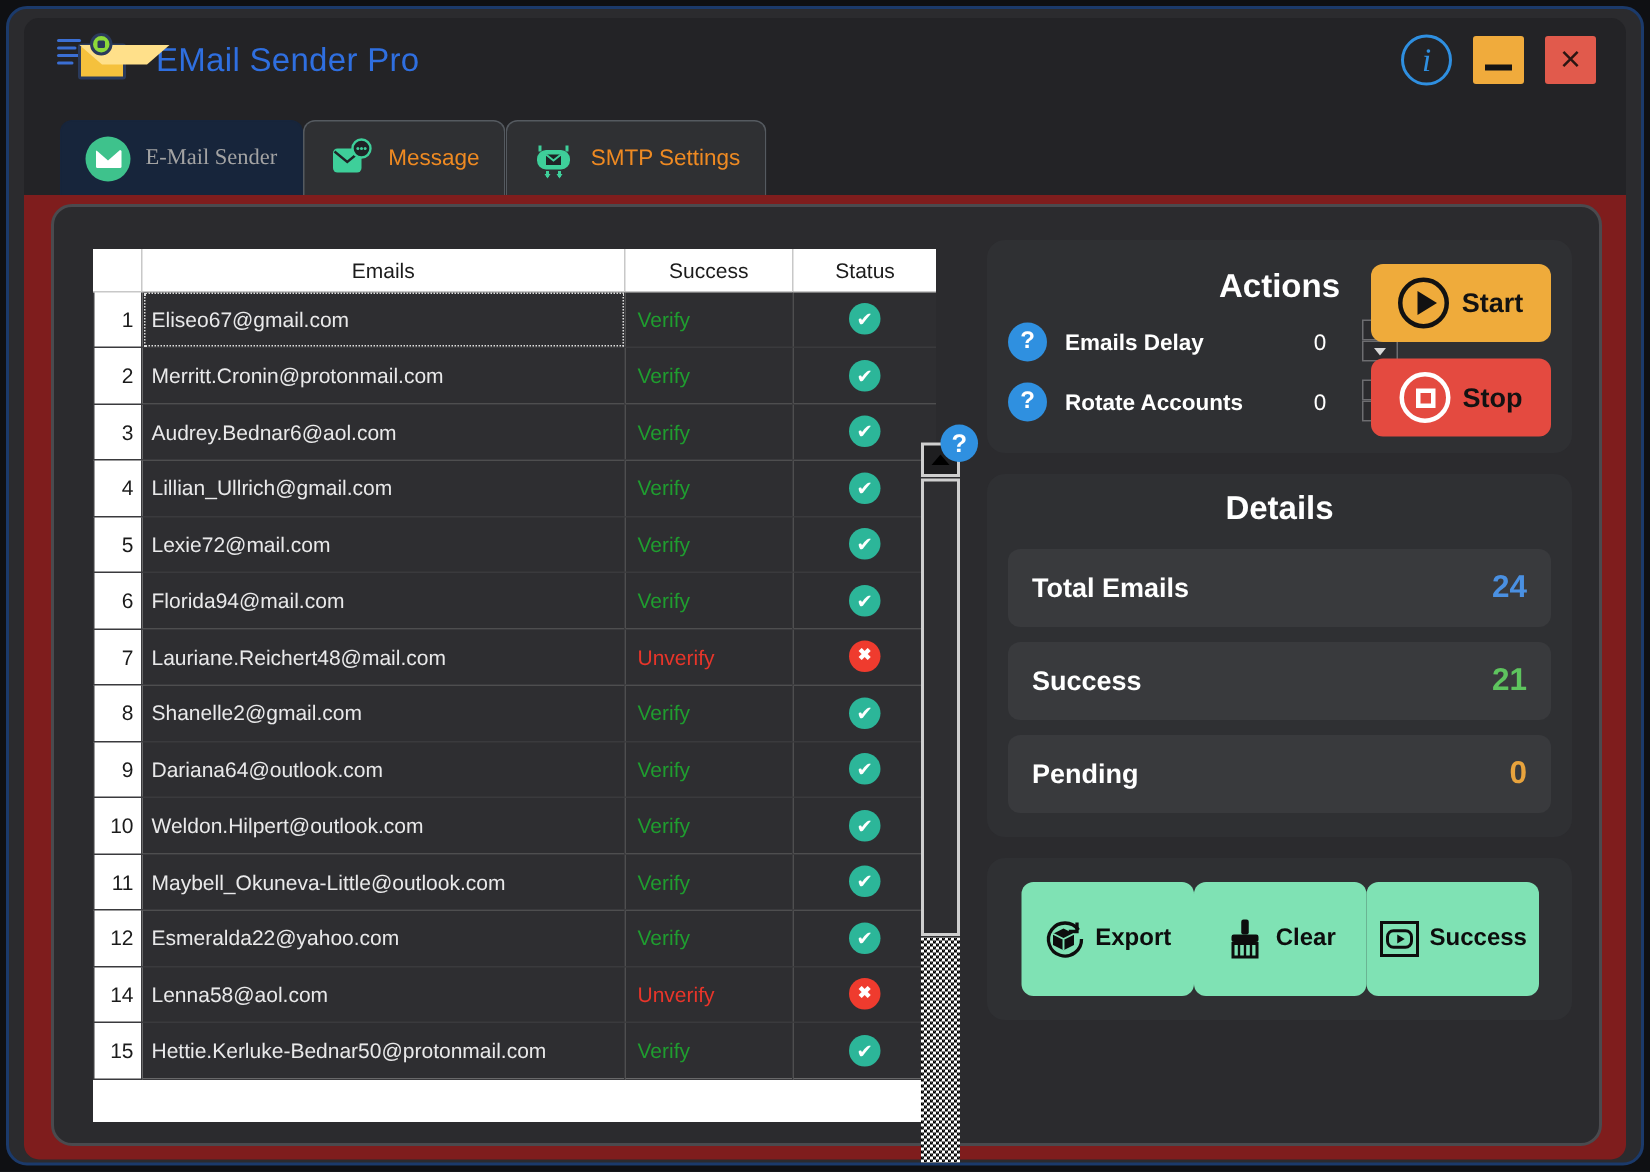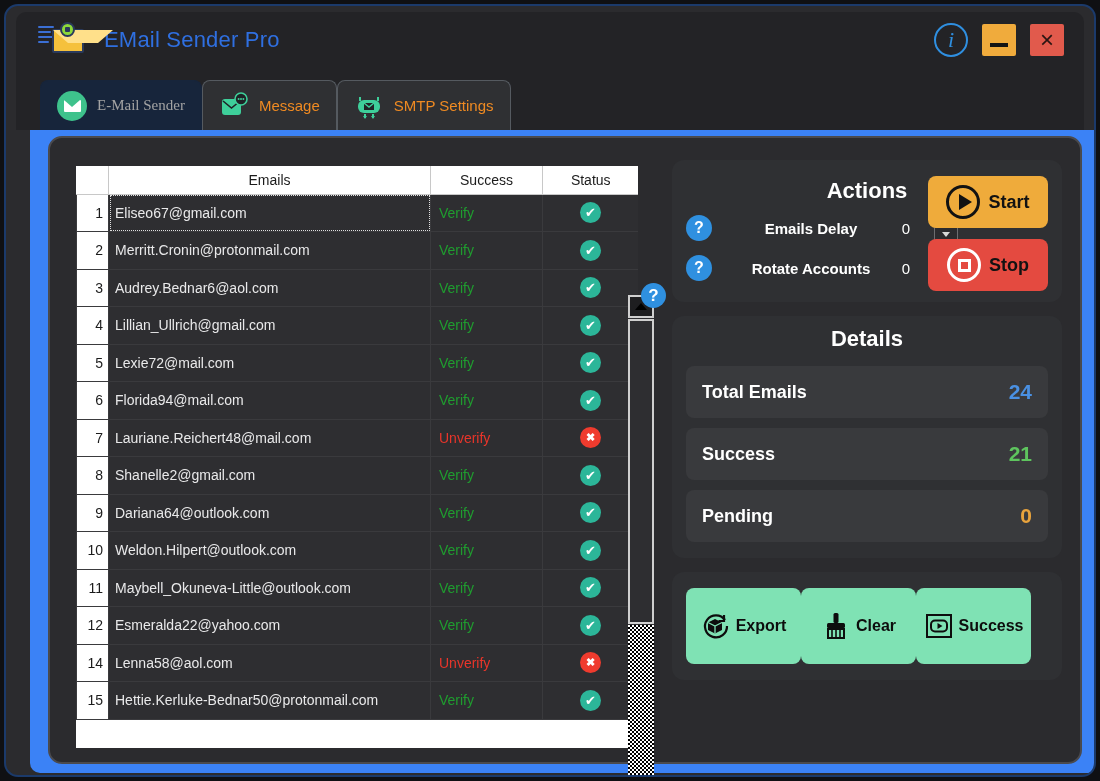--- a/index.html
+++ b/index.html
@@ -97,22 +97,22 @@
     width: 17px; height: 12px; background: #ffffff; border-radius: 1px; position: relative;
   }
   .ico-mail-round .env2:after {
     content:""; position:absolute; left:0; top:0;
     border-left: 8.5px solid transparent; border-right: 8.5px solid transparent;
     border-top: 7px solid #3ec28c;
   }
 
   
   .body-area {
-    position: absolute; left: 24px; top: 124px; width: 1068px; height: 643px;
-    background: #3b82f6; border-radius: 0 0 10px 10px;
+    position: absolute; left: 10px; top: 124px; width: 1068px; height: 643px;
+    background: #7f1d1d; border-radius: 0 0 10px 10px;
   }
   .panel-outer {
     position: absolute; left: 18px; top: 6px; width: 1034px; height: 628px;
     background: #2b2b2e; border: 2px solid #4a4a4e; border-radius: 14px;
   }
 
   
   .table-wrap {
     position: absolute; left: 26px; top: 28px; width: 562px; height: 582px;
     background: #ffffff; overflow: hidden;
@@ -184,21 +184,21 @@
     text-align: center; color: #ffffff; font-size: 22px; font-weight: bold;
     padding: 6px 0 4px;
   }
   .actions-card { position: relative; padding: 12px 14px 14px; }
   .act-row { display: flex; align-items: center; height: 40px; }
   .act-help {
     width: 26px; height: 26px; border-radius: 50%; background: #2f90e0;
     color:#fff; font-size: 16px; font-weight: bold;
     display:flex;align-items:center;justify-content:center; flex:none;
   }
-  .act-label { color:#fff; font-weight:bold; font-size: 15px; margin-left: 24px; width: 150px; text-align: center;}
+  .act-label { color:#fff; font-weight:bold; font-size: 15px; margin-left: 12px; width: 150px;}
   .act-value { color:#fff; font-size: 15px; width: 40px; text-align:center;}
   .spin { width: 24px; height: 30px; margin-left: 8px; }
   .spin div {
     height: 14px; background:#2b2b2e; border: 1px solid #6d6d70;
     display:flex;align-items:center;justify-content:center;
   }
   .spin .a { width:0;height:0;border-left:4px solid transparent;border-right:4px solid transparent;}
   .spin .a.u { border-bottom: 5px solid #d8d8d8; }
   .spin .a.d { border-top: 5px solid #d8d8d8; }
   .act-buttons { position: absolute; right: 14px; top: 16px; width: 120px; }
@@ -216,21 +216,21 @@
   .sq { width: 13px; height: 13px; border: 3px solid #ffffff; }
 
   .details-card { padding: 4px 14px 16px; }
   .d-row {
     background: #393a3d; border-radius: 8px; height: 52px; margin-top: 10px;
     display:flex; align-items:center; padding: 0 16px;
   }
   .d-label { color:#fff; font-weight:bold; font-size: 18px; }
   .d-val { margin-left:auto; font-weight:bold; font-size: 21px; }
 
-  .tools-card { padding: 16px 14px; display:flex; gap: 0; }
+  .tools-card { padding: 16px 14px; display:flex; gap: 0; justify-content:center;}
   .tool-btn {
     background: #7fe2b4; border-radius: 8px; width: 115px; height: 76px;
     display:flex; align-items:center; justify-content:center; gap: 5px;
     color:#0d0d0d; font-size: 16px; font-weight: bold;
   }
   .tool-ico { width: 30px; height: 30px; flex:none; }
 </style>
 </head>
 <body>
 

